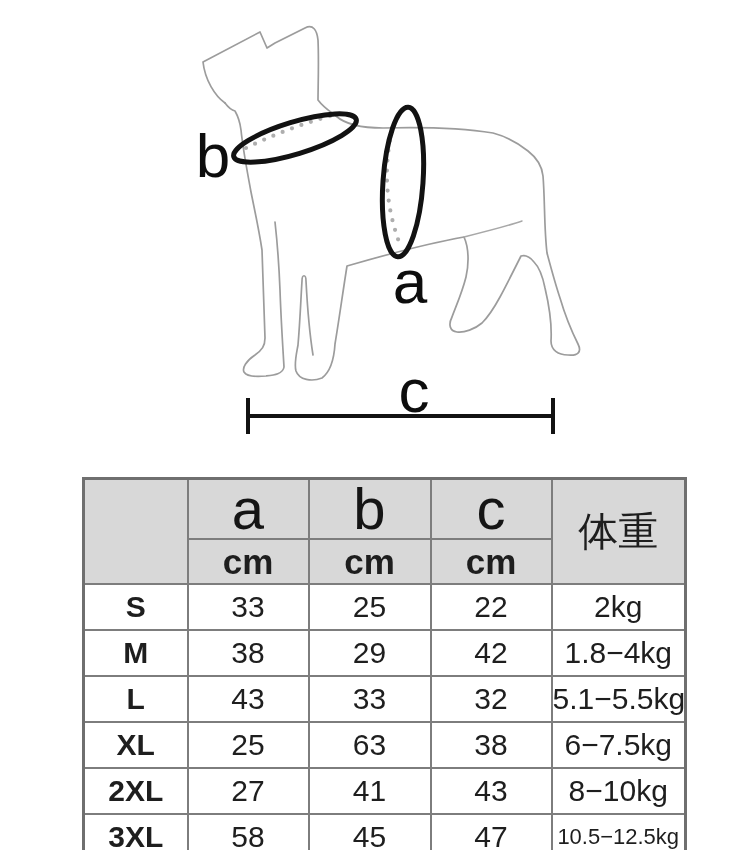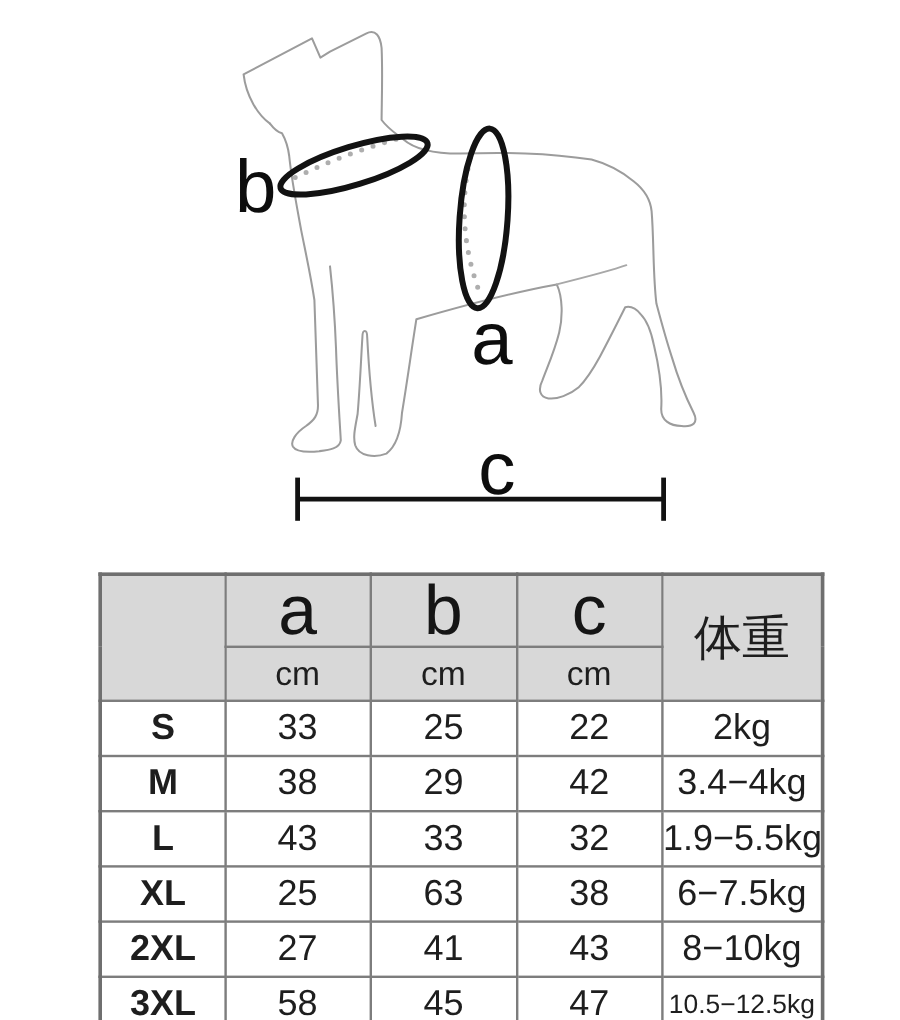--- a/index.html
+++ b/index.html
@@ -19,21 +19,21 @@
     position:absolute;left:82px;top:477px;width:602px;
     border-collapse:collapse;table-layout:fixed;
     border:3px solid #6f6f6f;color:#1e1e1e;
   }
   table.size-chart td{
     border:2px solid #7d7d7d;text-align:center;vertical-align:middle;
     padding:0;overflow:hidden;white-space:nowrap;
   }
   tr.hdr td{background:#d8d8d8;}
   td.letter{height:56px;font-size:58px;line-height:1;color:#151515;}
-  tr.units td{height:43px;font-size:28px;font-weight:400;margin-left:12px;}
+  tr.units td{height:43px;font-size:35px;font-weight:700;margin-left:12px;}
   td.weight-h{font-size:40px;margin-left:33px;}
   tr.data td{height:44px;background:#ffffff;font-size:30px;}
   td.size-cell{font-size:26px;font-weight:700;}
   td.weight-cell{font-size:27px;}
   td.weight-cell.tight{font-size:22px;}
 </style>
 </head>
 <body>
 
 <div class="stage">
@@ -134,28 +134,28 @@
         <td>33</td>
         <td>25</td>
         <td>22</td>
         <td class="weight-cell">2kg</td>
       </tr>
       <tr class="data">
         <td class="size-cell">M</td>
         <td>38</td>
         <td>29</td>
         <td>42</td>
-        <td class="weight-cell">3.4−4kg</td>
+        <td class="weight-cell">1.8−4kg</td>
       </tr>
       <tr class="data">
         <td class="size-cell">L</td>
         <td>43</td>
         <td>33</td>
         <td>32</td>
-        <td class="weight-cell">1.9−5.5kg</td>
+        <td class="weight-cell">5.1−5.5kg</td>
       </tr>
       <tr class="data">
         <td class="size-cell">XL</td>
         <td>25</td>
         <td>63</td>
         <td>38</td>
         <td class="weight-cell">6−7.5kg</td>
       </tr>
       <tr class="data">
         <td class="size-cell">2XL</td>

